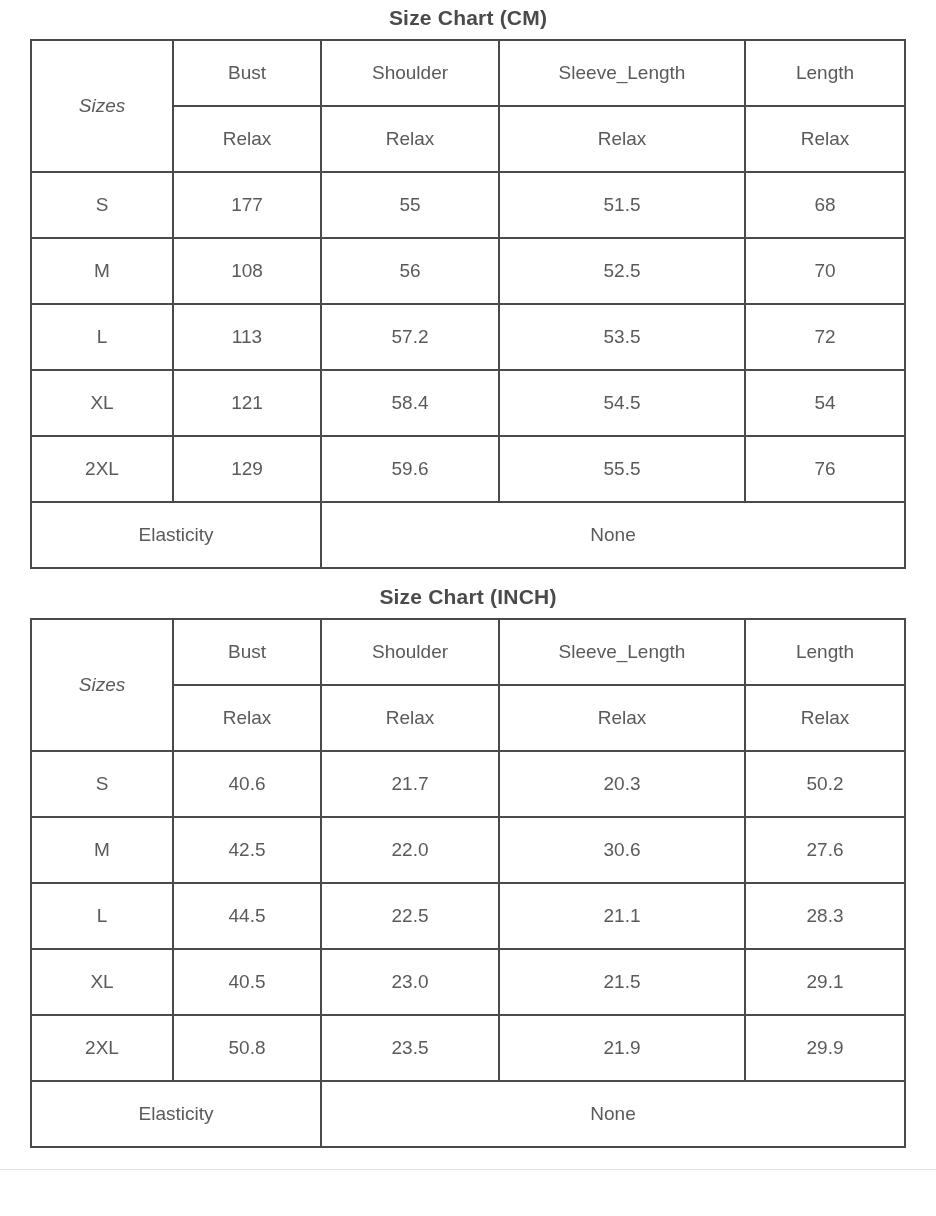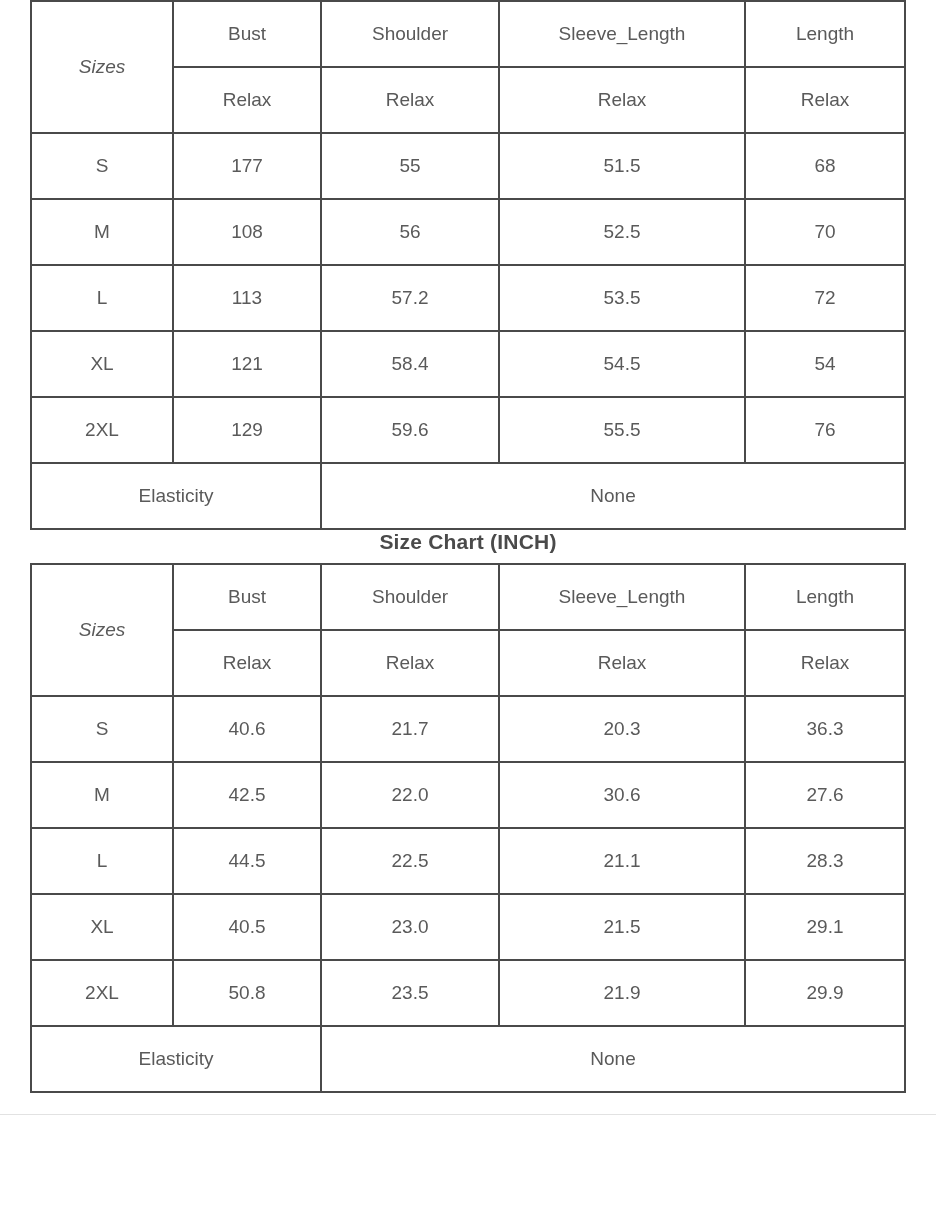--- a/index.html
+++ b/index.html
@@ -26,21 +26,21 @@
   .chart-title {
     text-align: center;
     font-size: 21px;
     font-weight: bold;
     color: #4a4a4a;
     letter-spacing: 0.2px;
     padding: 6px 0 9px 0;
     margin: 0;
   }
   .chart-title.second {
-    padding-top: 0;
+    padding-top: 16px;
   }
   table.size-table {
     border-collapse: collapse;
     width: 874px;
     margin: 0 auto;
     table-layout: fixed;
   }
   table.size-table td,
   table.size-table th {
     border: 2px solid #4a4a4a;
@@ -77,20 +77,21 @@
     height: 1px;
     background: #e2e2e2;
   }
 </style>
 </head>
 <body>
 
 <div class="page">
 
   <div class="chart-block">
+    <h2 class="chart-title">Size Chart (CM)</h2>
     <table class="size-table">
       <colgroup>
         <col class="col-sizes">
         <col class="col-bust">
         <col class="col-shoulder">
         <col class="col-sleeve">
         <col class="col-length">
       </colgroup>
       <tbody>
         <tr>
@@ -174,21 +175,21 @@
           <td>Relax</td>
           <td>Relax</td>
           <td>Relax</td>
         </tr>
 
         <tr>
           <td>S</td>
           <td>40.6</td>
           <td>21.7</td>
           <td>20.3</td>
-          <td>36.3</td>
+          <td>50.2</td>
         </tr>
         <tr>
           <td>M</td>
           <td>42.5</td>
           <td>22.0</td>
           <td>30.6</td>
           <td>27.6</td>
         </tr>
         <tr>
           <td>L</td>

